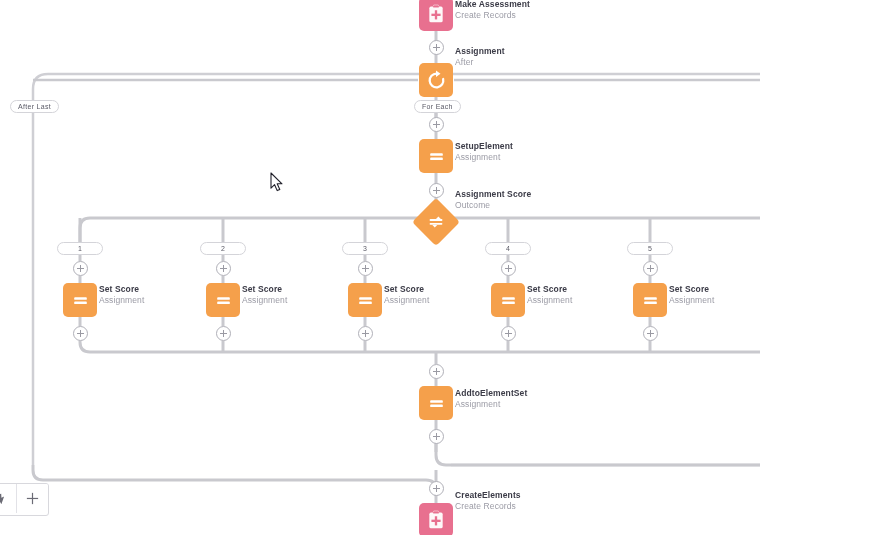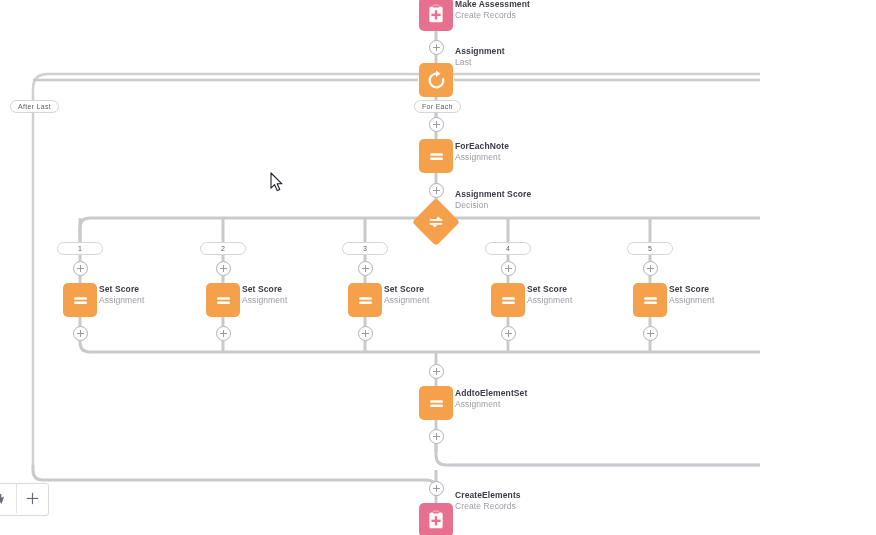--- a/index.html
+++ b/index.html
@@ -250,54 +250,54 @@
   <div class="plus" style="left:429px; top:40px;"></div>
 
   <div class="node loop" style="left:419px; top:63px;">
     <svg width="21" height="21" viewBox="0 0 24 24">
       <path d="M12 4.2 a7.8 7.8 0 1 0 7.6 6.1" fill="none" stroke="#ffffff" stroke-width="2.6" stroke-linecap="round"></path>
       <path d="M11.4 0.6 L16.6 4.3 L11.4 8.0 Z" fill="#ffffff"></path>
     </svg>
   </div>
   <div class="node-labels" style="left:455px; top:47px;">
     <span class="node-title">Assignment</span>
-    <span class="node-sub">Last</span>
+    <span class="node-sub">After</span>
   </div>
 
   <div class="pill" style="left:414px; top:100px;">For Each</div>
 
   <div class="pill" style="left:10px; top:100px;">After Last</div>
 
   <div class="plus" style="left:429px; top:117px;"></div>
 
   <div class="node assignment" style="left:419px; top:139px;">
     <svg width="19" height="19" viewBox="0 0 24 24">
       <rect x="4" y="8" width="16" height="3.1" rx="1.1" fill="#ffffff"></rect>
       <rect x="4" y="13.4" width="16" height="3.1" rx="1.1" fill="#ffffff"></rect>
     </svg>
   </div>
   <div class="node-labels" style="left:455px; top:142px;">
-    <span class="node-title">ForEachNote</span>
+    <span class="node-title">SetupElement</span>
     <span class="node-sub">Assignment</span>
   </div>
 
   <div class="plus" style="left:429px; top:183px;"></div>
 
   <div class="decision" style="left:419px; top:205px;"></div>
   <div class="decision-glyph" style="left:419px; top:205px;">
     <svg width="18" height="18" viewBox="0 0 24 24">
       <rect x="3.5" y="8.0" width="17" height="2.6" rx="1.1" fill="#ffffff"></rect>
       <rect x="3.5" y="13.2" width="17" height="2.6" rx="1.1" fill="#ffffff"></rect>
       <path d="M15.2 4.6 L18.4 7.9 L12.0 7.9 Z" fill="#ffffff"></path>
       <path d="M10.4 19.2 L7.2 15.9 L13.6 15.9 Z" fill="#ffffff"></path>
     </svg>
   </div>
   <div class="node-labels" style="left:455px; top:190px;">
     <span class="node-title">Assignment Score</span>
-    <span class="node-sub">Decision</span>
+    <span class="node-sub">Outcome</span>
   </div>
 
   <div id="branch-layer">
       <div class="pill" style="left: 57px; top: 242px; width: 46px;">1</div>
       <div class="plus" style="left: 72.5px; top: 261px;"></div>
       <div class="node assignment" style="left: 63px; top: 283px;">
         <svg width="19" height="19" viewBox="0 0 24 24">
           <rect x="4" y="8" width="16" height="3.1" rx="1.1" fill="#ffffff"></rect>
           <rect x="4" y="13.4" width="16" height="3.1" rx="1.1" fill="#ffffff"></rect>
         </svg>

